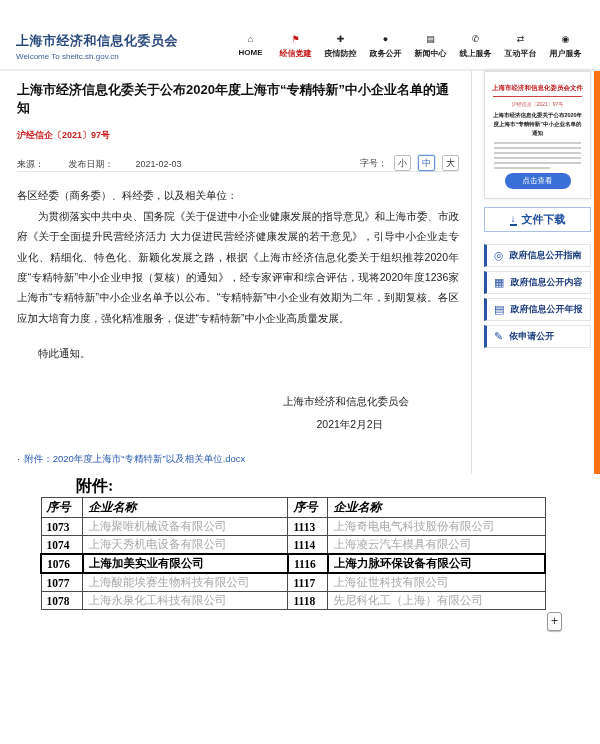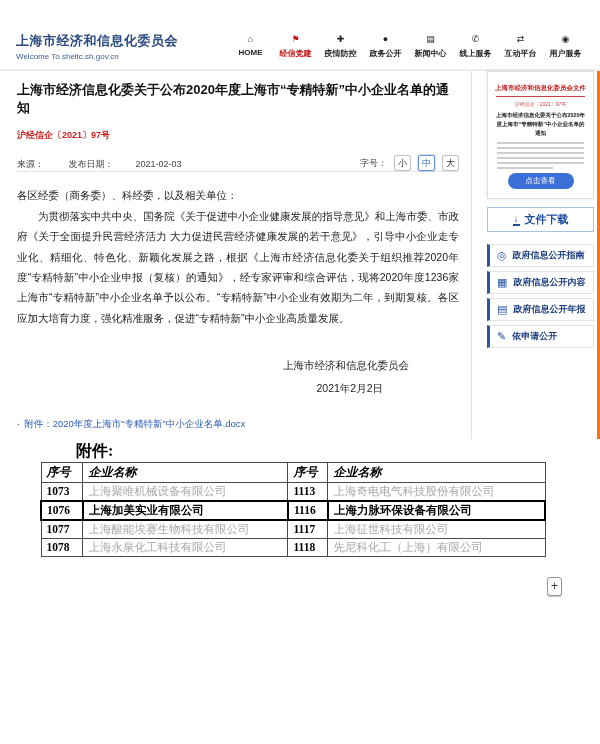--- a/index.html
+++ b/index.html
@@ -16,21 +16,21 @@
   }
   .logo-cn{ font-size:13px; font-weight:bold; color:#2b4a7d; letter-spacing:.5px; }
   .logo-en{ font-size:8px; color:#3c5d94; margin-top:2px; }
   .top-nav{ display:flex; margin-top:2px; }
   .nav-item{ width:45px; text-align:center; text-decoration:none; color:#222; cursor:pointer; }
   .nav-icon{ display:block; font-size:9px; line-height:10px; height:11px; }
   .nav-label{ display:block; font-size:8px; font-weight:bold; margin-top:3px; white-space:nowrap; }
   .nav-item.active{ color:#c41414; }
 
   
-  .content-wrap{ position:relative; min-height:330px; border-right:3px solid #f97316; }
+  .content-wrap{ position:relative; min-height:330px; border-right:6px solid #f97316; }
   .article{
     width:472px; min-height:330px; border-right:1px solid #e2e2e2;
     padding:8px 12px 8px 17px;
   }
   .art-title{ font-size:13px; font-weight:bold; color:#111; line-height:1.35; margin:2px 0 13px; }
   .doc-num{ font-size:9px; font-weight:bold; color:#cc2222; margin-bottom:13px; }
   .meta-row{ display:flex; justify-content:space-between; align-items:flex-end;
              font-size:9px; color:#444; padding-bottom:0; border-bottom:1px solid #e6e6e6; }
   .meta-left span{ margin-right:22px; }
   .fs-area{ display:flex; align-items:center; }
@@ -159,29 +159,30 @@
             <span class="fs-btn sel">中</span>
 
             <span class="fs-btn">大</span>
           </span>
       </div>
     </div>
 
     <div class="art-body">
       <p>各区经委（商务委）、科经委，以及相关单位：</p>
       <p class="p-indent">为贯彻落实中共中央、国务院《关于促进中小企业健康发展的指导意见》和上海市委、市政府《关于全面提升民营经济活力 大力促进民营经济健康发展的若干意见》，引导中小企业走专业化、精细化、特色化、新颖化发展之路，根据《上海市经济信息化委关于组织推荐2020年度“专精特新”中小企业申报（复核）的通知》，经专家评审和综合评估，现将2020年度1236家上海市“专精特新”中小企业名单予以公布。“专精特新”中小企业有效期为二年，到期复核。各区应加大培育力度，强化精准服务，促进“专精特新”中小企业高质量发展。</p>
+      <p class="p-notice">特此通知。</p>
     </div>
 
     <div class="signature">
       <div class="sig-org">上海市经济和信息化委员会</div>
       <div class="sig-date">2021年2月2日</div>
     </div>
 
     <div class="attachment">
-      <span class="attach-bullet">·</span><a>附件：2020年度上海市“专精特新”中小企业名单.docx</a>
+      <span class="attach-bullet">·</span><a>附件：2020年度上海市“专精特新”以及相关单位.docx</a>
     </div>
   </article>
 
   <aside class="sidebar">
     <div class="pv-card">
       <div class="pv-title">上海市经济和信息化委员会文件</div>
       <div class="pv-rule"></div>
       <div class="pv-num">沪经信企〔2021〕97号</div>
       <div class="pv-doc-title">上海市经济信息化委关于公布2020年度上海市“专精特新”中小企业名单的通知</div>
       <div>
@@ -239,20 +240,26 @@
     </thead>
     <tbody>
 
         <tr>
           <td class="no">1073</td>
           <td class="name">上海聚唯机械设备有限公司</td>
           <td class="no">1113</td>
           <td class="name">上海奇电电气科技股份有限公司</td>
         </tr>
 
+        <tr>
+          <td class="no">1074</td>
+          <td class="name">上海天秀机电设备有限公司</td>
+          <td class="no">1114</td>
+          <td class="name">上海凌云汽车模具有限公司</td>
+        </tr>
 
 
         <tr class="hl">
           <td class="no">1076</td>
           <td class="name">上海加美实业有限公司</td>
           <td class="no">1116</td>
           <td class="name">上海力脉环保设备有限公司</td>
         </tr>
 
         <tr>

